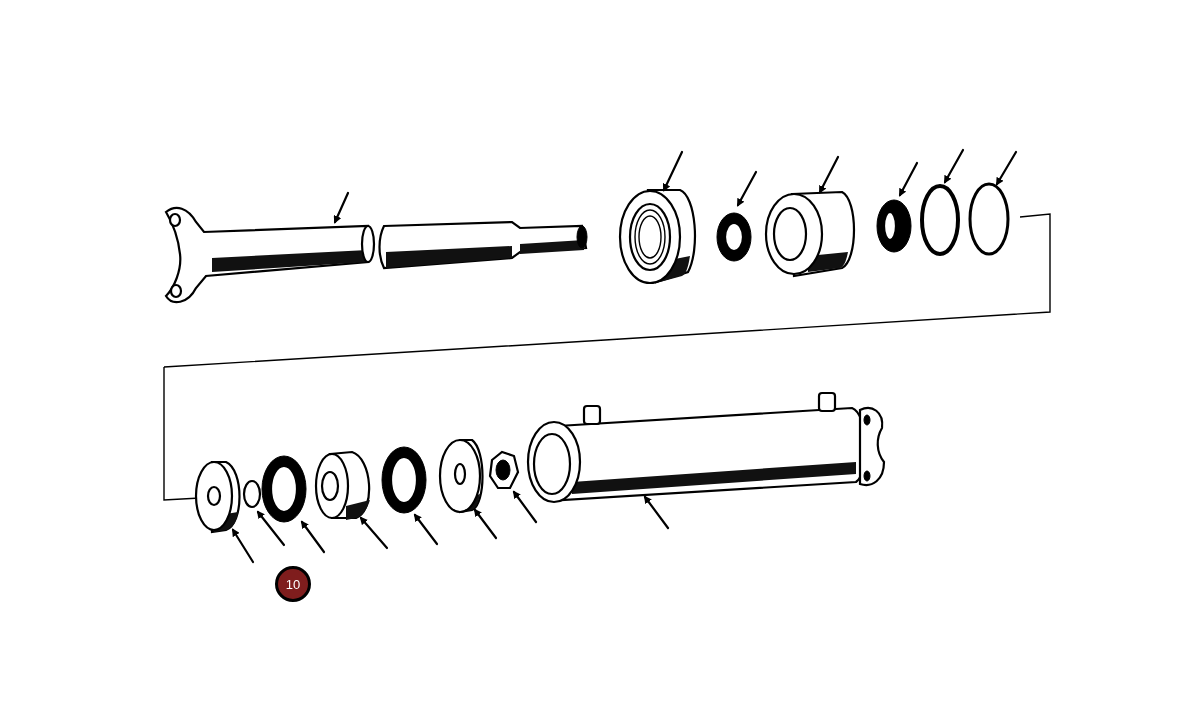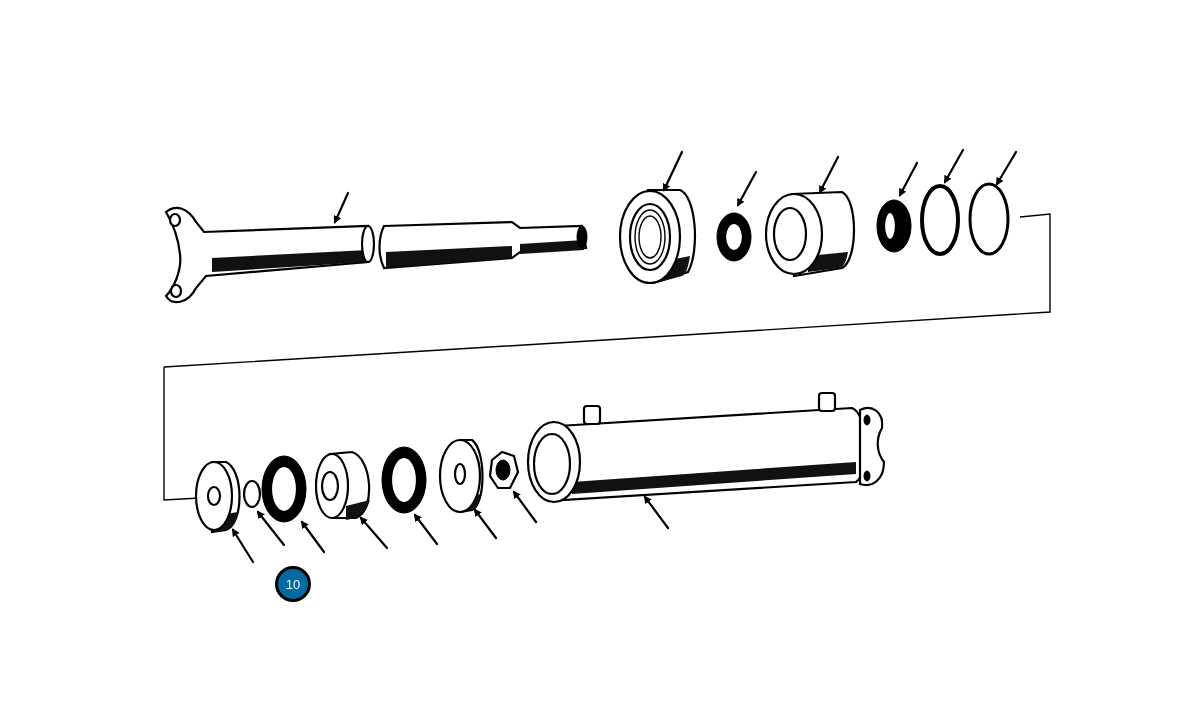--- a/index.html
+++ b/index.html
@@ -5,21 +5,21 @@
     html, body { margin: 0; padding: 0; background: #ffffff; }
     body { width: 1202px; height: 727px; position: relative; overflow: hidden; font-family: "Liberation Sans", sans-serif; }
     #diagram { position: absolute; left: 0; top: 0; width: 1202px; height: 727px; }
     .ink { stroke: #000; fill: none; stroke-width: 2.2; stroke-linecap: round; stroke-linejoin: round; }
     .ink-thin { stroke: #000; fill: none; stroke-width: 1.4; }
     .fill-white { fill: #fff; stroke: #000; stroke-width: 2.2; }
     .fill-black { fill: #000; stroke: #000; stroke-width: 1; }
     .shade { fill: #111; }
     .callout {
       position: absolute; width: 36px; height: 36px; border-radius: 50%;
-      background: #0369a1; border: 3px solid #000; box-sizing: border-box;
+      background: #7f1d1d; border: 3px solid #000; box-sizing: border-box;
       color: #fff; font-family: "Liberation Sans", sans-serif; font-size: 13px;
       display: flex; align-items: center; justify-content: center; cursor: pointer;
     }
   </style>
 </head>
 <body>
 
 <svg id="diagram" viewBox="0 0 1202 727" xmlns="http://www.w3.org/2000/svg">
   <defs>
     <marker id="arrowhead" markerWidth="8" markerHeight="8" refX="6" refY="4" orient="auto" markerUnits="userSpaceOnUse">

